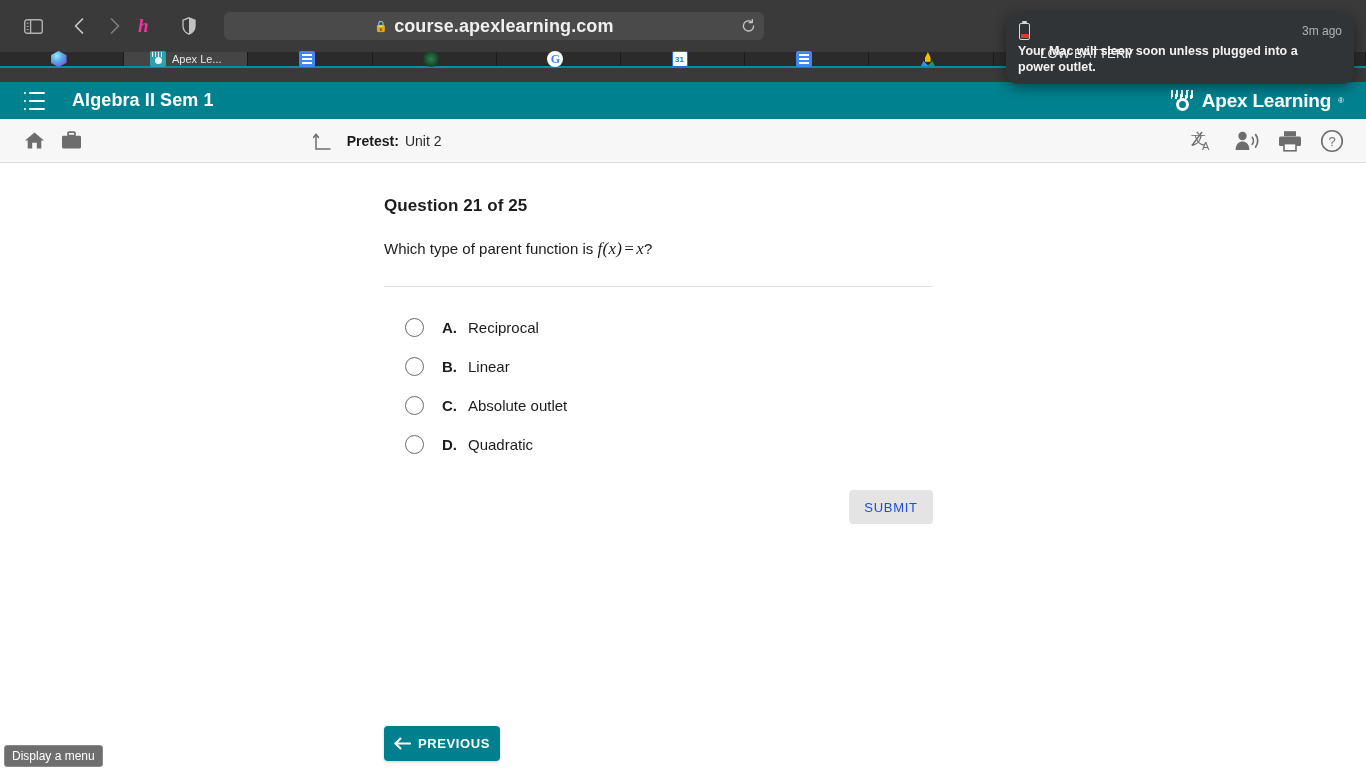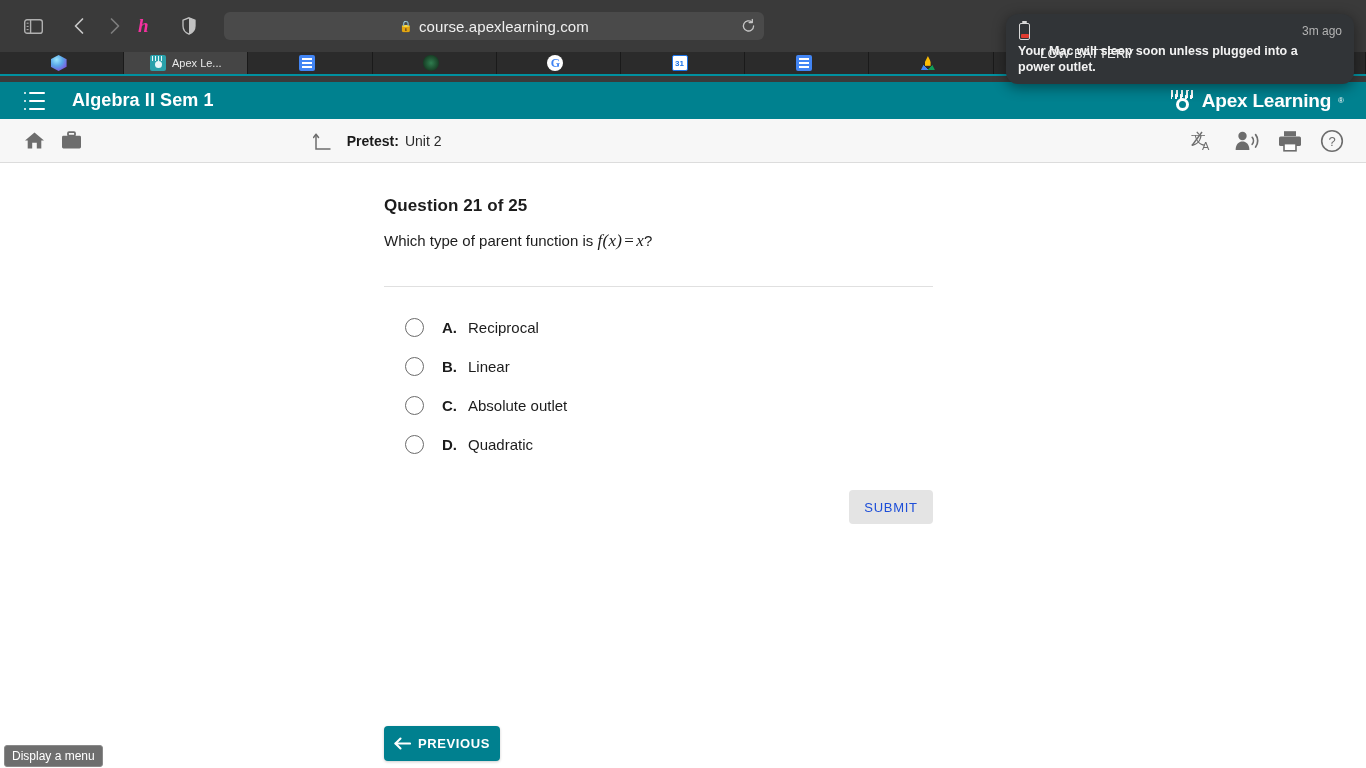--- a/index.html
+++ b/index.html
@@ -40,33 +40,33 @@
     width: 540px; height: 28px;
     background: #4a4a4a;
     border-radius: 6px;
     display: flex; align-items: center; justify-content: center;
     position: relative;
     flex: none;
   }
   #url-center { display: flex; align-items: center; gap: 6px; }
   #url-lock { font-size: 11px; color: #e4e4e4; line-height: 1; }
   #url-text {
-    font-size: 15px; color: #efefef; font-weight: normal;
+    font-size: 18px; color: #efefef; font-weight: bold;
     letter-spacing: 0.1px;
   }
   #reload-btn {
     position: absolute; right: 8px; top: 50%; transform: translateY(-50%);
     color: #c9c9c9; font-size: 14px;
   }
   #tb-right-spacer { flex: 1; }
 
   
   #tab-bar {
     position: absolute; top: 52px; left: 0;
-    width: 1366px; height: 24px;
+    width: 1366px; height: 16px;
     background: #2b2b2b;
     display: flex; align-items: stretch;
     border-bottom: 2px solid #0091a0;
   }
   .tab {
     flex: 1 1 0;
     min-width: 0;
     display: flex; align-items: center; justify-content: center;
     gap: 6px;
     border-right: 1px solid #1a1a1a;
@@ -234,21 +234,21 @@
   #st-right {
     margin-left: auto; margin-right: 22px;
     display: flex; align-items: center; gap: 18px;
   }
 
   
   #content { position: absolute; top: 163px; left: 0; width: 1228px; height: 605px; background: #fff; }
   #qwrap { position: absolute; left: 384px; top: 33px; width: 550px; }
   #q-number { font-size: 17px; font-weight: bold; color: #1c1c1c; letter-spacing: .1px; }
   #q-text {
-    margin-top: 14px;
+    margin-top: 22px;
     font-size: 15px; color: #1c1c1c; line-height: 22px;
   }
   .math { font-family: "Liberation Serif", serif; font-style: italic; font-size: 17px; letter-spacing: .3px; }
   .math .op { font-style: normal; padding: 0 2px; }
   #q-divider {
     position: absolute; left: 384px; top: 123px; width: 549px; height: 1px; background: #e0e0e0;
   }
   #options { position: absolute; left: 405px; top: 145px; width: 530px; }
   .option {
     display: flex; align-items: center; height: 39px; gap: 0;

